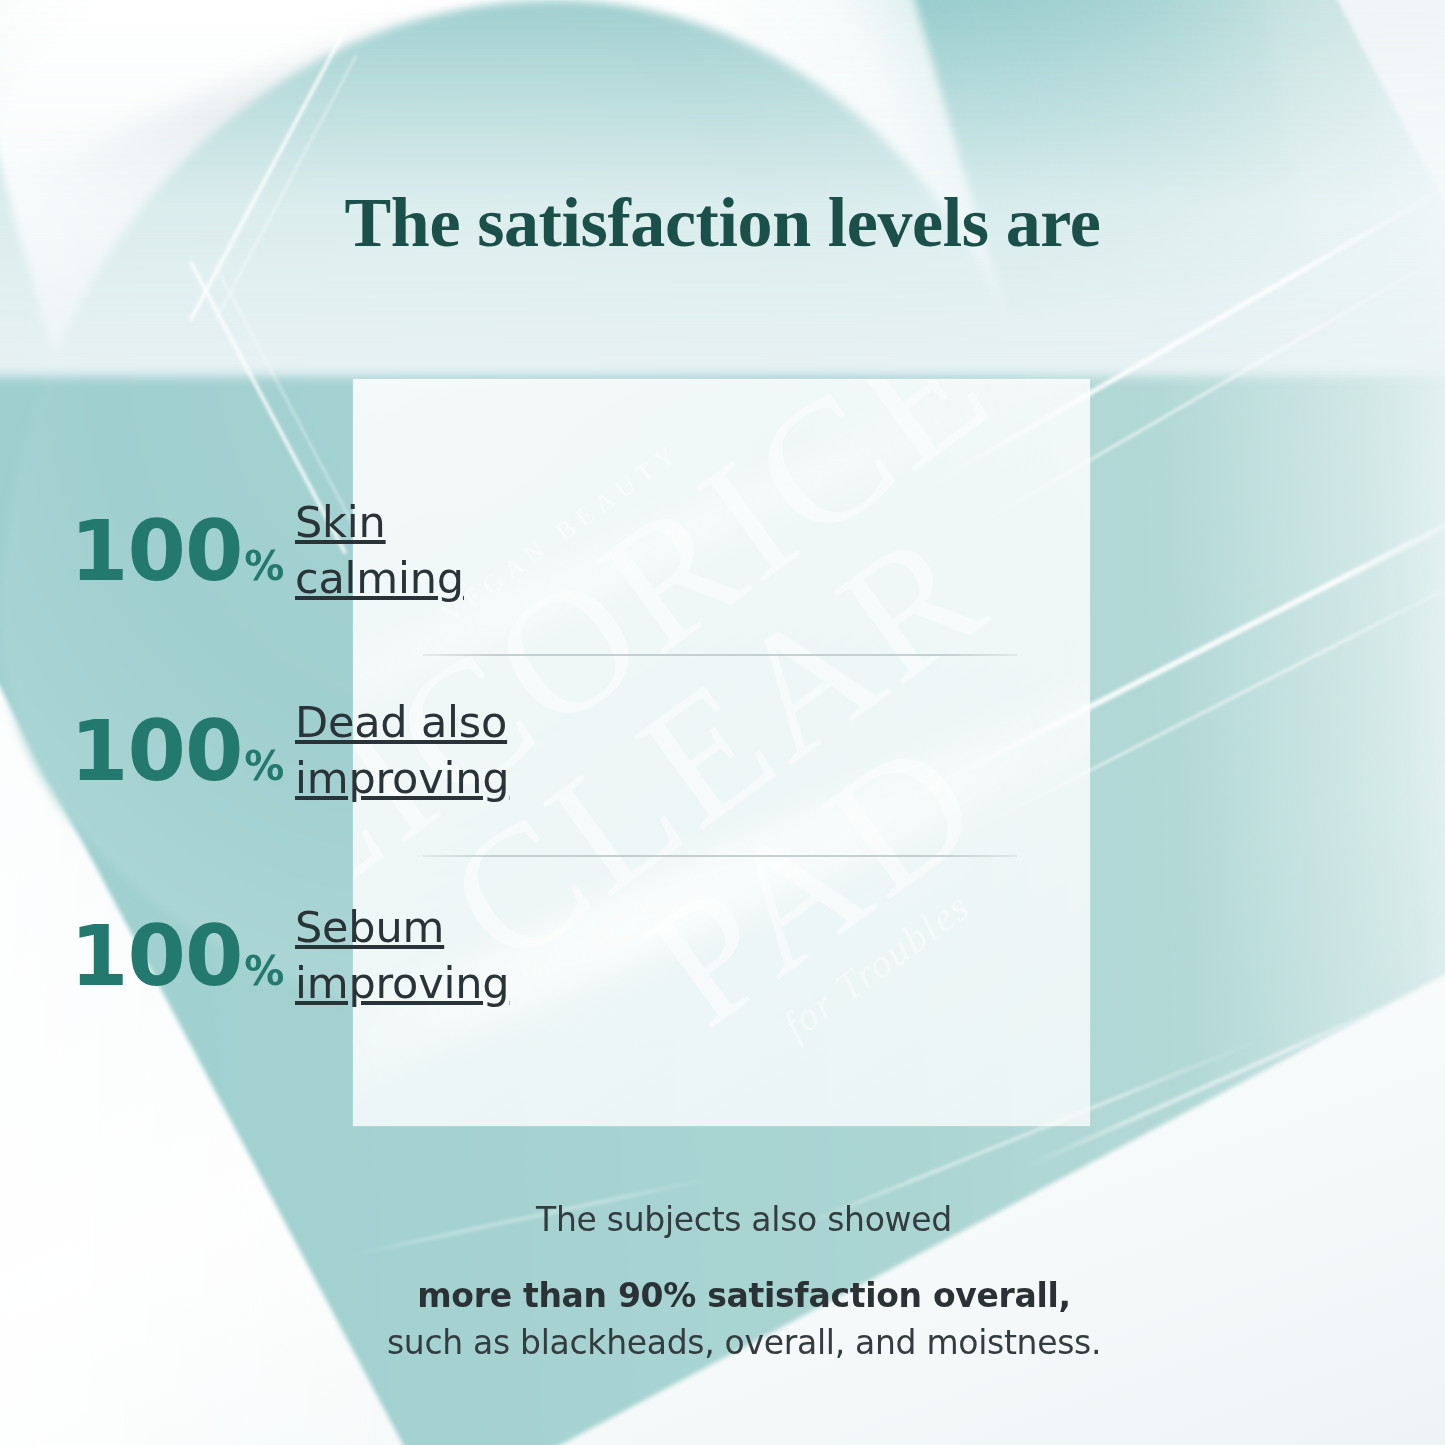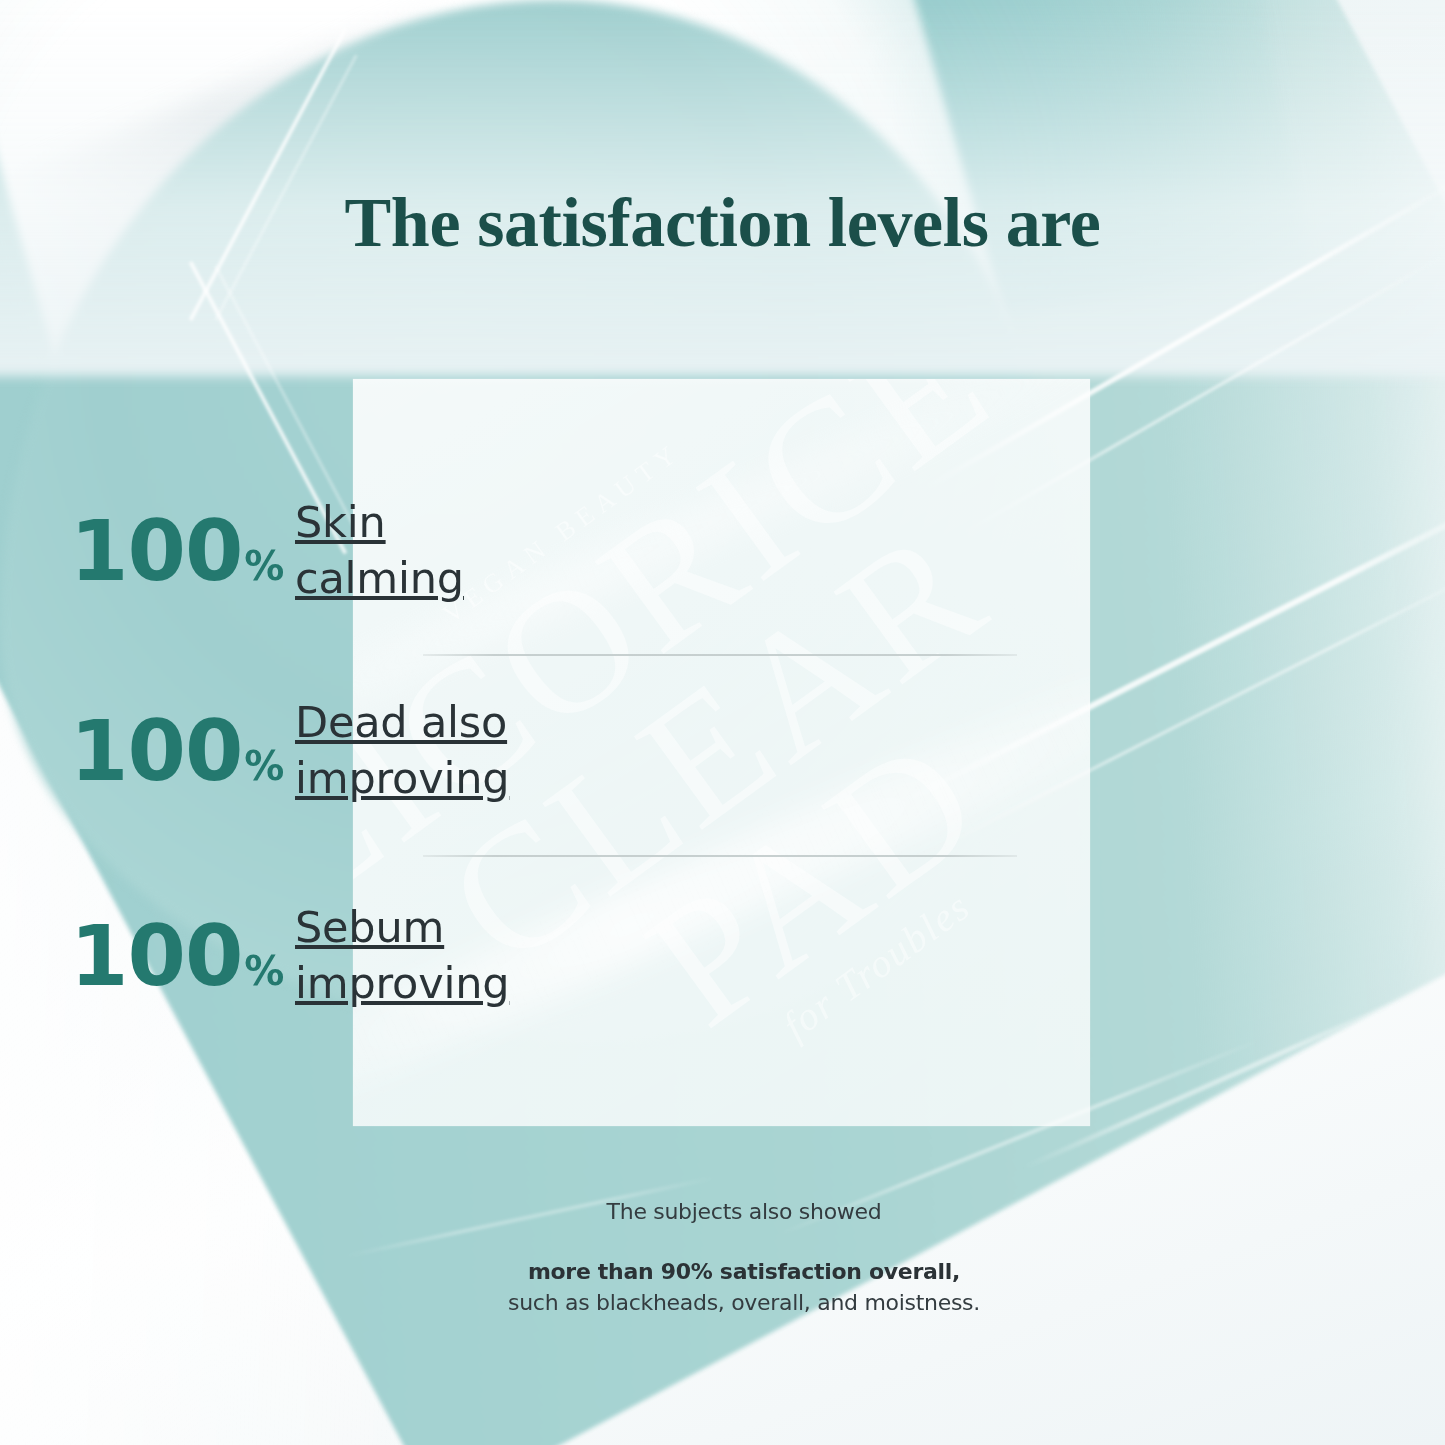--- a/index.html
+++ b/index.html
@@ -331,21 +331,21 @@
 
   
   .footer {
     position: absolute;
     left: 0;
     right: 0;
     top: 1196px;
     text-align: center;
     font-family: "DejaVu Sans", sans-serif;
     color: #343c40;
-    font-size: 22px;
+    font-size: 33px;
     line-height: 1.44;
     letter-spacing: -0.3px;
     padding-left: 43px;
   }
   .footer .ft-line { display: block; }
   .footer .ft-line.bold { font-weight: bold; color: #2b3236; margin-top: 28px; }
 </style>
 </head>
 <body>
 

